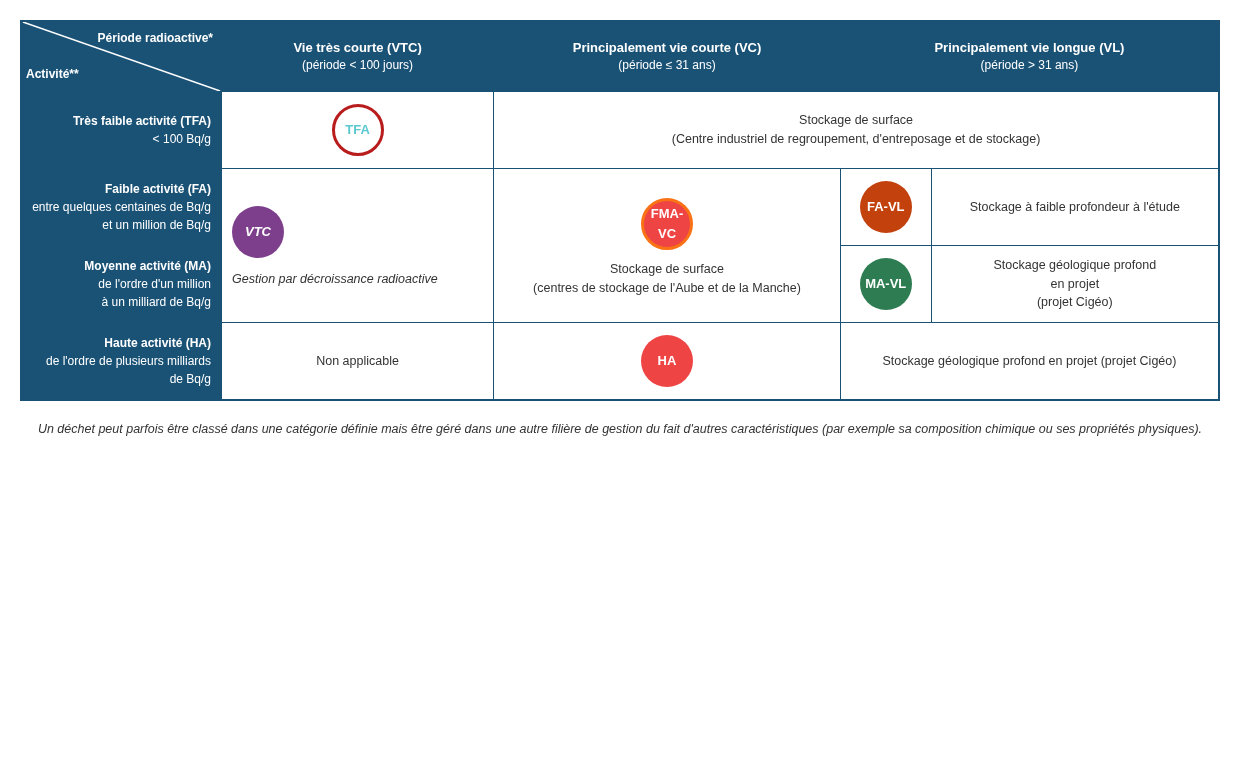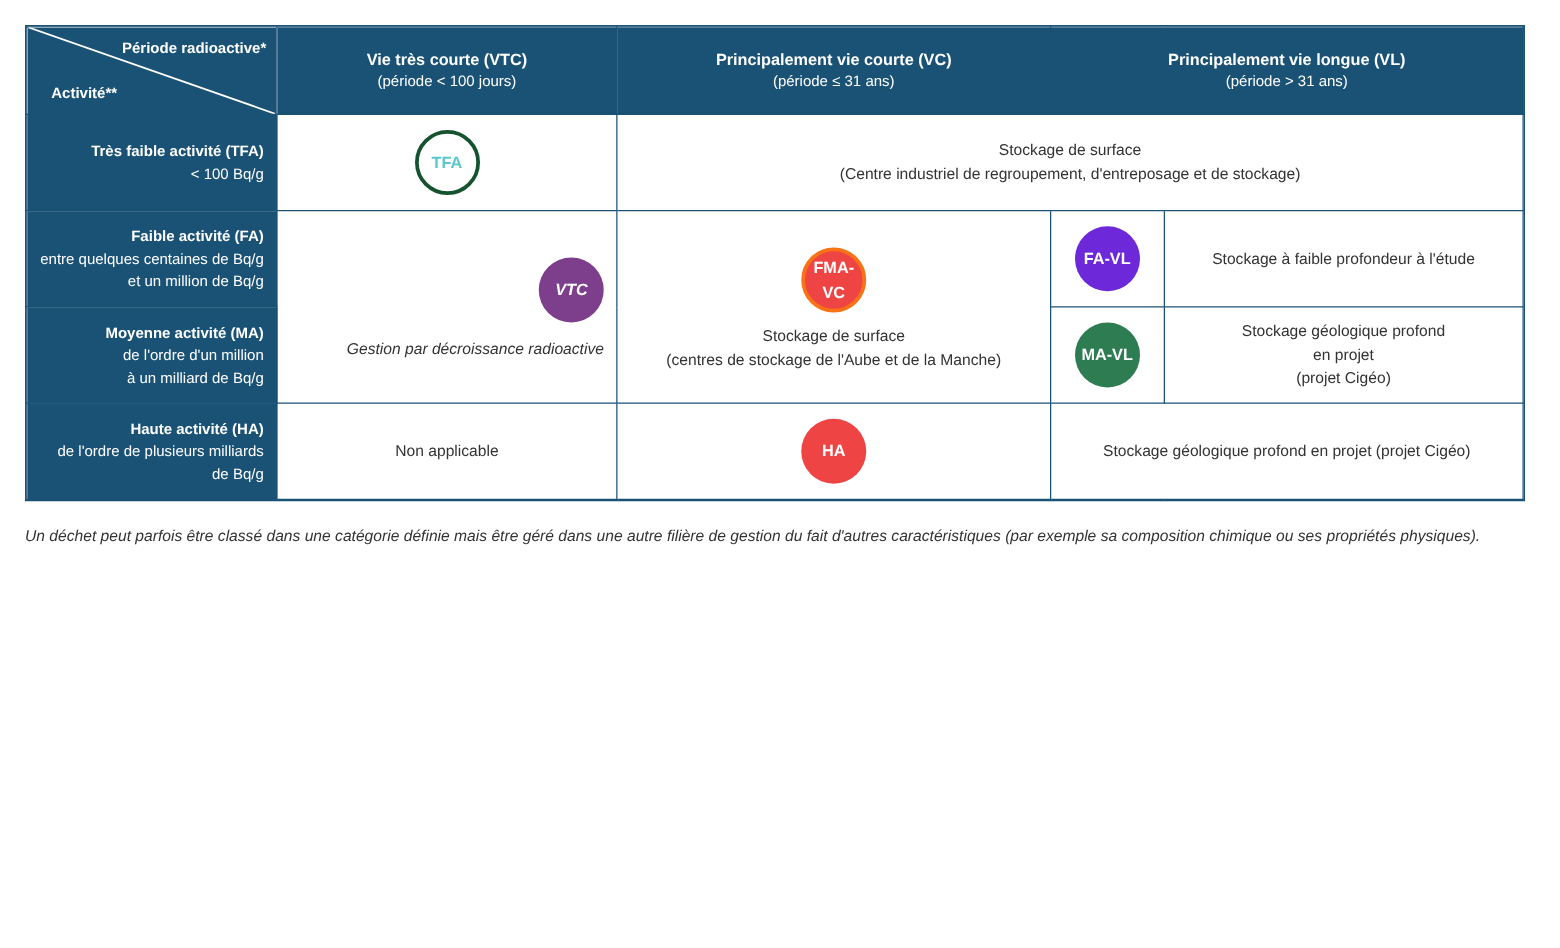--- a/index.html
+++ b/index.html
@@ -64,24 +64,24 @@
       justify-content: center;
       border-radius: 50%;
       width: 52px;
       height: 52px;
       font-weight: bold;
       font-size: 13px;
       color: white;
       margin: 4px auto;
     }
 
-    .badge-tfa { background: none; border: 3px solid #14532d; color: #5bc8d0; }
+    .badge-tfa { background: none; border: 3px solid #b91c1c; color: #5bc8d0; }
     .badge-vtc { background: #7d3f8c; }
     .badge-fma-vc { background: #ef4444; border: 3px solid #f97316; }
-    .badge-fa-vl { background: #6d28d9; }
+    .badge-fa-vl { background: #c2410c; }
     .badge-ma-vl { background: #2e7d52; }
     .badge-ha { background: #ef4444; }
 
     
     .corner-cell {
       background-color: #1a5276;
       position: relative;
       width: 200px;
       height: 70px;
       padding: 0;
@@ -95,50 +95,51 @@
       top: 8px;
       right: 8px;
     }
     .corner-bottom-text {
       color: white;
       font-weight: bold;
       font-size: 12px;
       text-align: center;
       position: absolute;
       bottom: 8px;
-      left: 19px;
+      left: 4px;
     }
     .corner-line {
       position: absolute;
       top: 0;
       left: 0;
       width: 100%;
       height: 100%;
       pointer-events: none;
     }
 
     .gestion-cell {
       font-size: 12.5px;
-      text-align: right;
+      text-align: left;
       padding: 16px 10px;
       color: #333;
       font-style: italic;
     }
 
     .footnotes {
       margin-top: 18px;
       font-size: 12.5px;
       line-height: 1.7;
       color: #1a6b9e;
       max-width: 1200px;
     }
     .footnotes .italic-note {
       color: #333;
       font-style: italic;
       margin-top: 8px;
+      text-align: center;
     }
 
     .bold-label { font-weight: bold; }
   </style>
 </head>
 <body>
 
 <div class="table-wrapper">
   <table>
 

